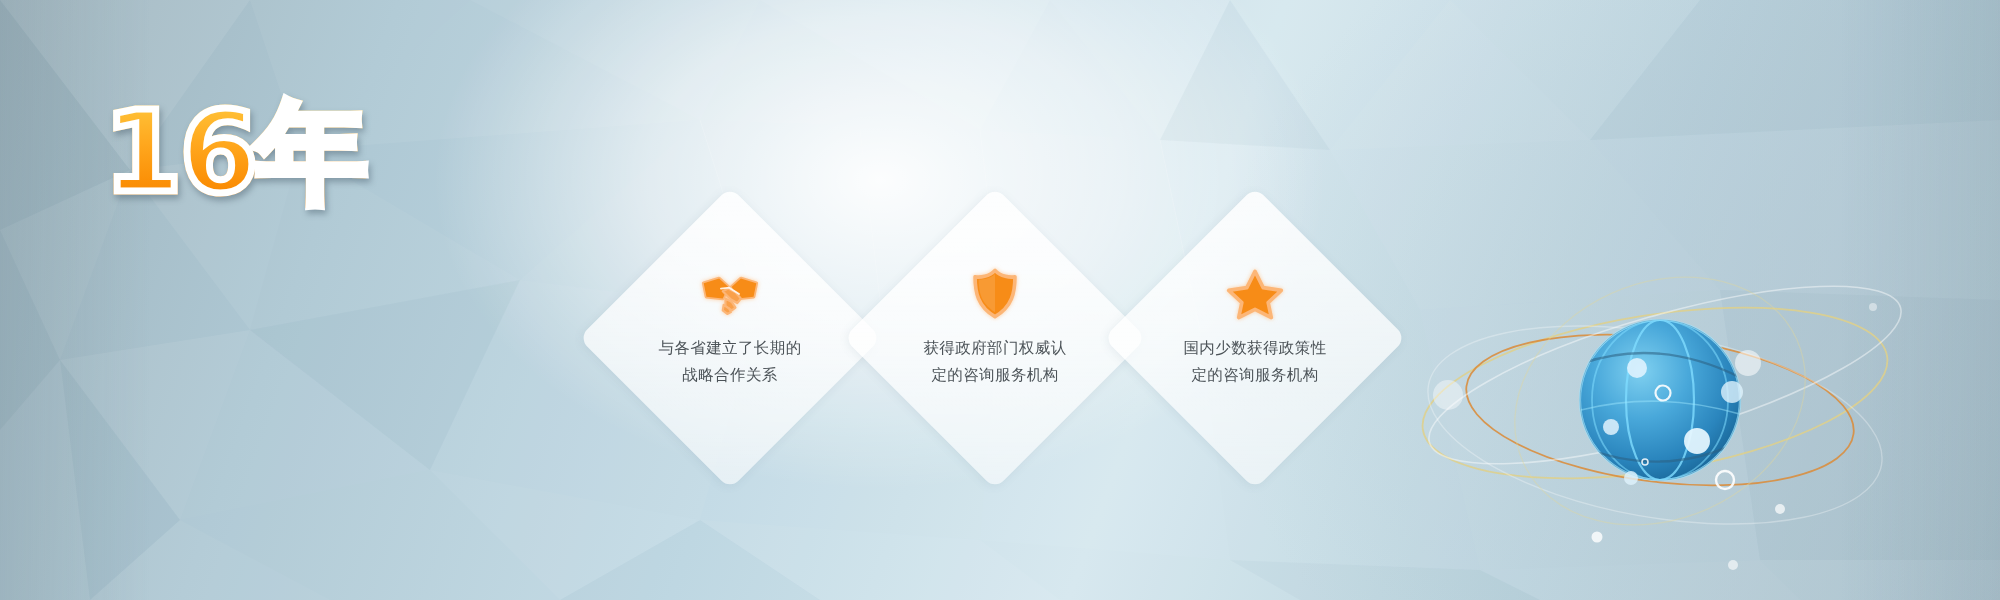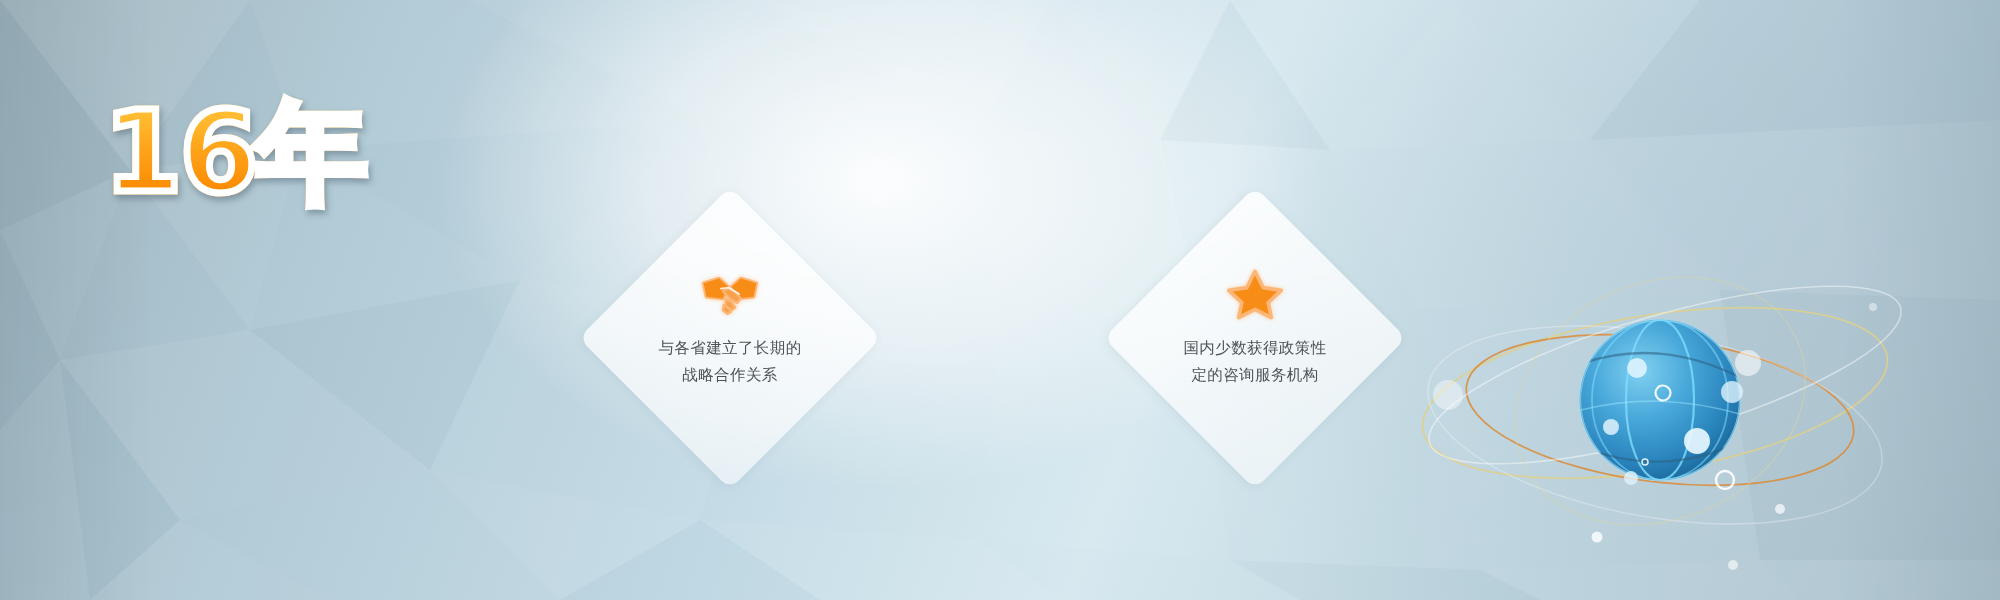--- a/index.html
+++ b/index.html
@@ -187,20 +187,33 @@
         </g>
         <path d="M22 22 L31 21 L42 28" stroke="#ffffff" stroke-width="2" fill="none" stroke-linecap="round" opacity=".85"></path>
       </svg>
       <div class="card-text">
         <div>与各省建立了长期的</div>
         <div>战略合作关系</div>
       </div>
     </div>
   </div>
 
+  <div class="card" id="card-1">
+    <div class="diamond"></div>
+    <div class="inner">
+      <svg class="card-icon" viewBox="0 0 64 56">
+        <path d="M32 2 C26 9 15 10 10 9 C10 26 13 42 32 53 C51 42 54 26 54 9 C49 10 38 9 32 2 Z" fill="#f78c17" stroke="#fcb677" stroke-width="4" stroke-linejoin="round"></path>
+        <path d="M32 6 C27 11 19 12 14 12 C14 25 16 38 32 48" fill="#ffffff" opacity=".12"></path>
+      </svg>
+      <div class="card-text">
+        <div>获得政府部门权威认</div>
+        <div>定的咨询服务机构</div>
+      </div>
+    </div>
+  </div>
 
   <div class="card" id="card-2">
     <div class="diamond"></div>
     <div class="inner">
       <svg class="card-icon" viewBox="0 0 64 56">
         <path d="M32 3 L41 21 L61 24 L46.5 37.5 L50 54 L32 45 L14 54 L17.5 37.5 L3 24 L23 21 Z" fill="#f78c17" stroke="#fcb677" stroke-width="4" stroke-linejoin="round"></path>
       </svg>
       <div class="card-text">
         <div>国内少数获得政策性</div>
         <div>定的咨询服务机构</div>

